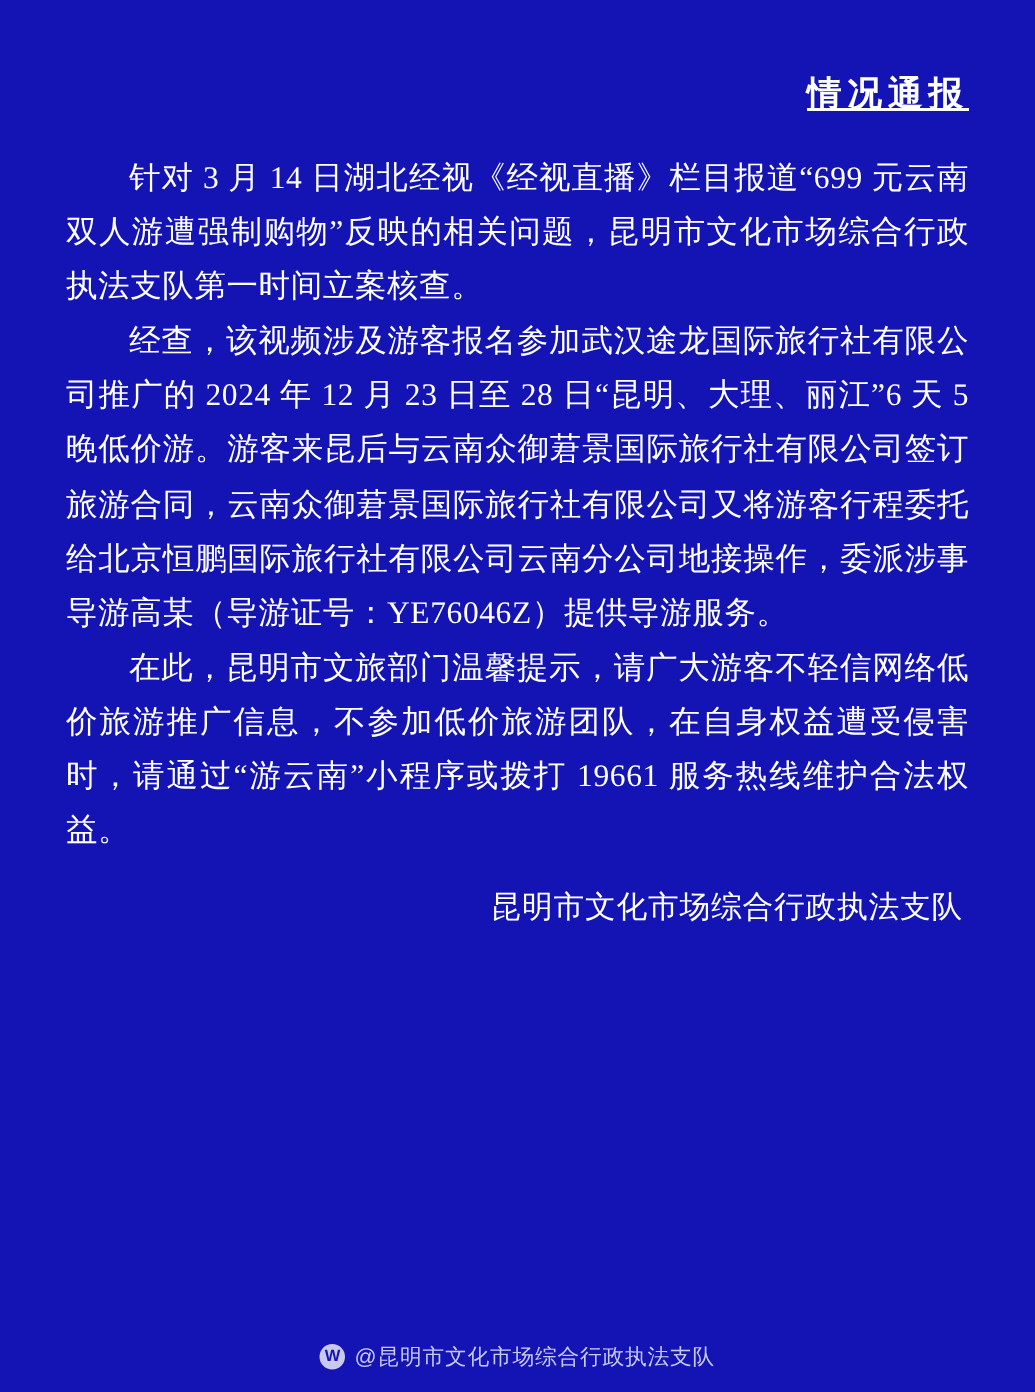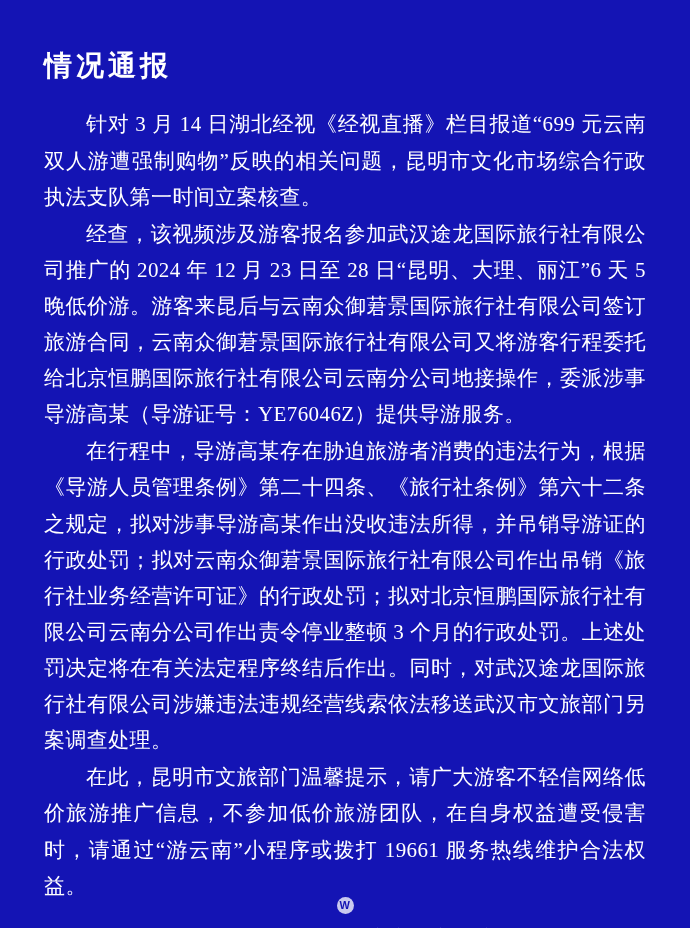--- a/index.html
+++ b/index.html
@@ -18,26 +18,27 @@
   .page {
     width: 690px;
     height: 928px;
     box-sizing: border-box;
     padding: 34px 44px 0 44px;
     position: relative;
     display: flex;
     flex-direction: column;
   }
   .doc-title {
-    text-align: left;
-    font-size: 28px;
+    text-align: right;
+    font-size: 23px;
     font-weight: bold;
     letter-spacing: 4px;
     margin: 14px 0 22px 0;
     line-height: 1.3;
+    text-decoration: underline;
   }
   .body-text {
     font-size: 21px;
     line-height: 1.72;
     text-align: justify;
     text-justify: inter-ideograph;
     letter-spacing: 0.4px;
   }
   .para {
     text-indent: 2em;
@@ -86,28 +87,28 @@
 </head>
 <body>
 
 <div class="page">
 
   <div class="doc-title">情况通报</div>
 
   <div class="body-text">
     <p class="para">针对 3 月 14 日湖北经视《经视直播》栏目报道“699 元云南双人游遭强制购物”反映的相关问题，昆明市文化市场综合行政执法支队第一时间立案核查。</p>
     <p class="para">经查，该视频涉及游客报名参加武汉途龙国际旅行社有限公司推广的 2024 年 12 月 23 日至 28 日“昆明、大理、丽江”6 天 5 晚低价游。游客来昆后与云南众御莙景国际旅行社有限公司签订旅游合同，云南众御莙景国际旅行社有限公司又将游客行程委托给北京恒鹏国际旅行社有限公司云南分公司地接操作，委派涉事导游高某（导游证号：YE76046Z）提供导游服务。</p>
-    <p class="para">在行程中，导游高某存在胁迫旅游者消费的违法行为，根据《导游人员管理条例》第二十四条、《旅行社条例》第六十二条之规定，拟对涉事导游高某作出没收违法所得，并吊销导游证的行政处罚；拟对云南众御莙景国际旅行社有限公司作出吊销《旅行社业务经营许可证》的行政处罚；拟对北京恒鹏国际旅行社有限公司云南分公司作出责令停业整顿 3 个月的行政处罚。上述处罚决定将在有关法定程序终结后作出。同时，对武汉途龙国际旅行社有限公司涉嫌违法违规经营线索依法移送武汉市文旅部门另案调查处理。</p>
     <p class="para">在此，昆明市文旅部门温馨提示，请广大游客不轻信网络低价旅游推广信息，不参加低价旅游团队，在自身权益遭受侵害时，请通过“游云南”小程序或拨打 19661 服务热线维护合法权益。</p>
   </div>
 
   <div class="signature-block">
     <div class="sig-line">昆明市文化市场综合行政执法支队</div>
 
   </div>
 
   <div class="spacer"></div>
 
 </div>
 
 <div class="watermark">
   <span class="weibo-icon">W</span>
+  <span>@昆明市文化市场综合行政执法支队</span>
 </div>
 
 </body></html>

